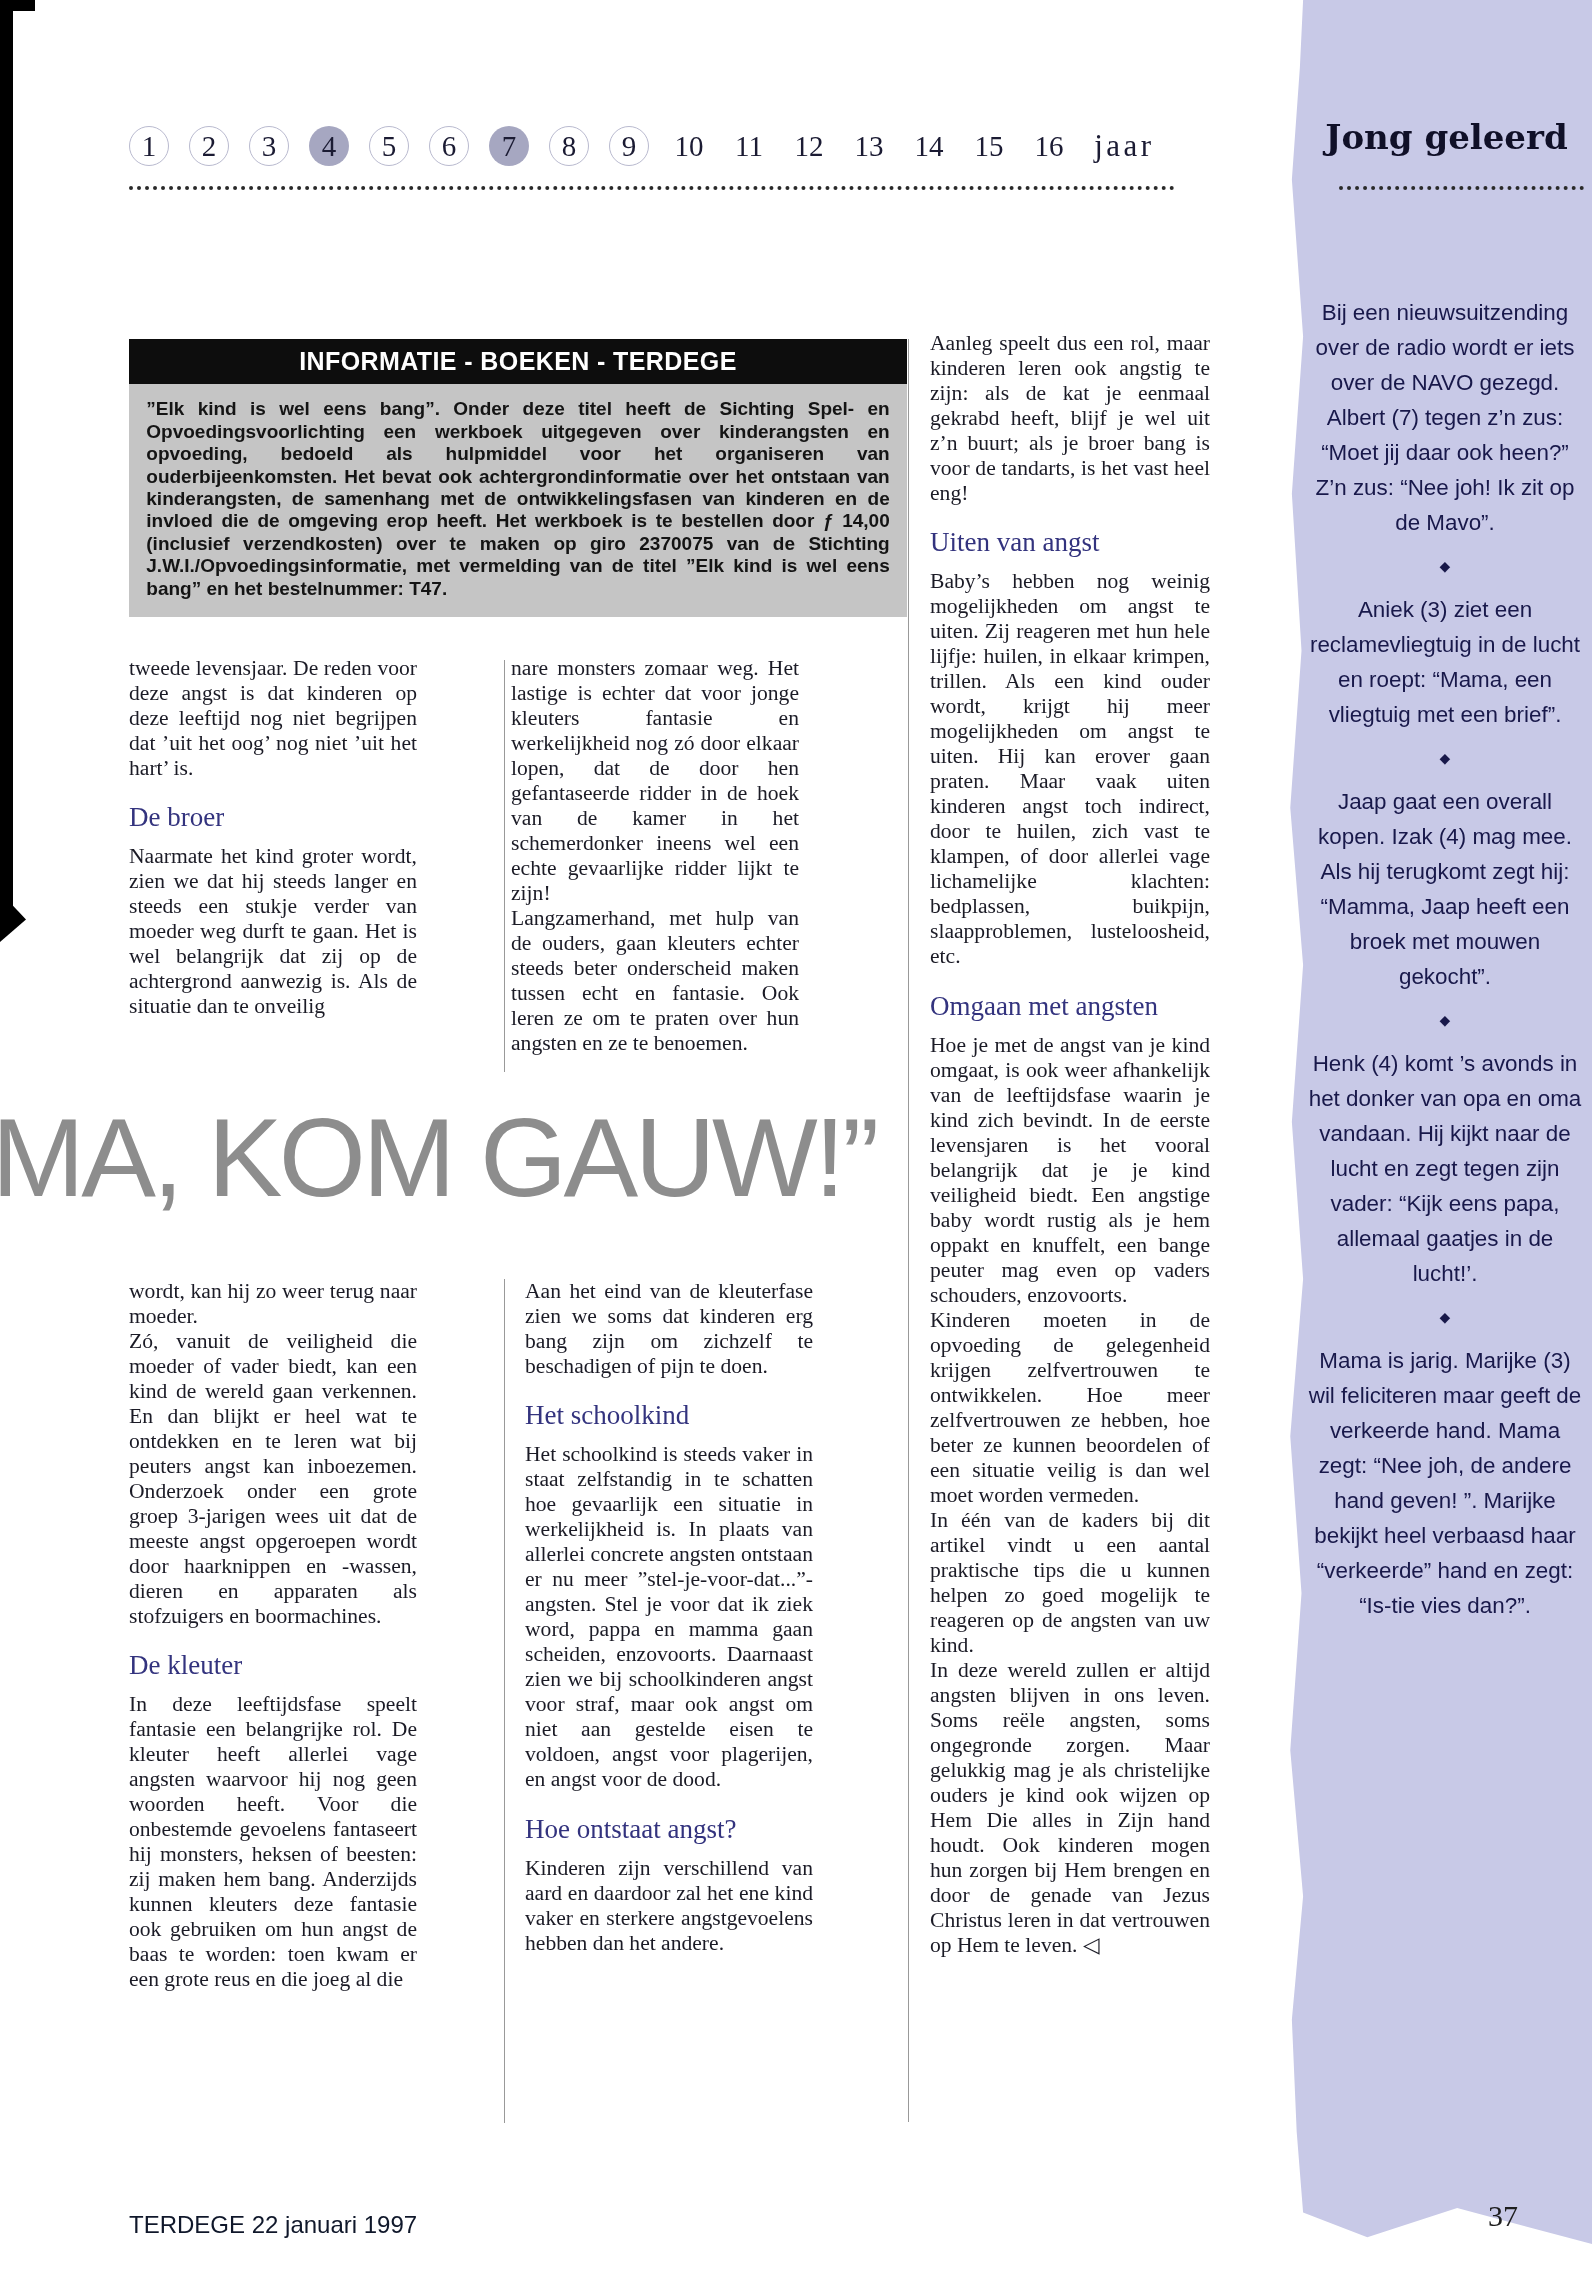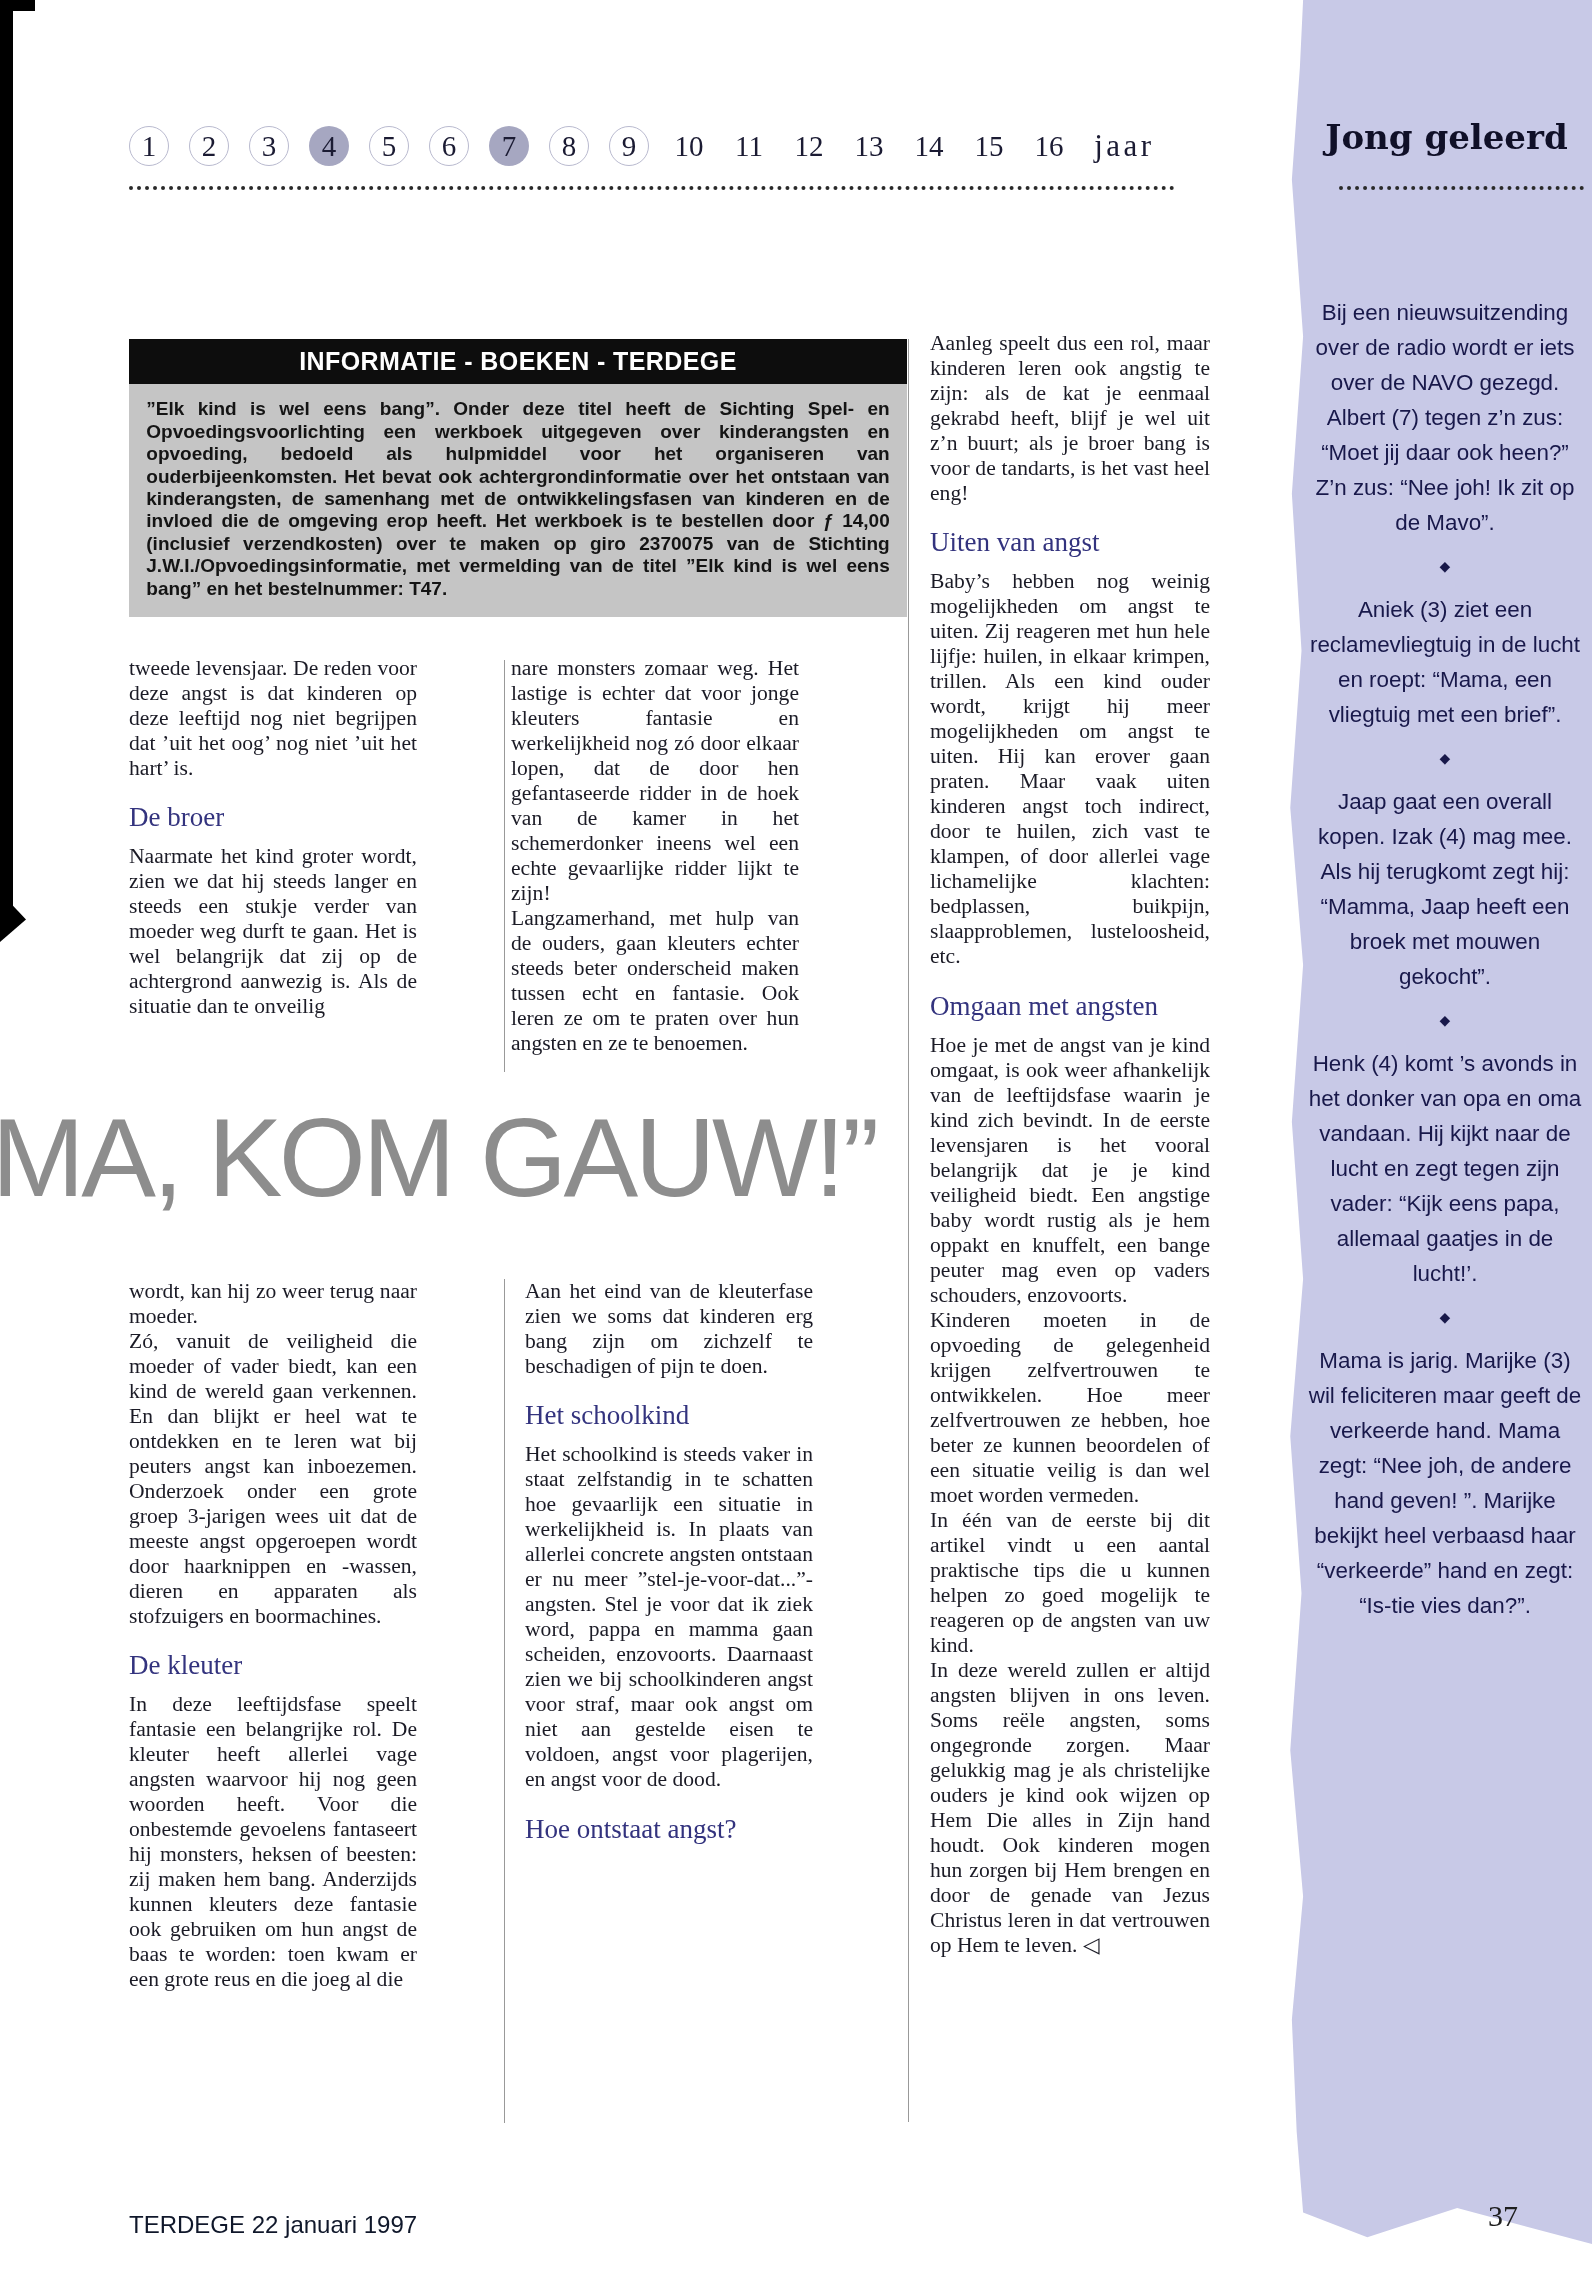--- a/index.html
+++ b/index.html
@@ -127,37 +127,38 @@
       <p class="cpar">nare monsters zomaar weg. Het lastige is echter dat voor jonge kleuters fantasie en werkelijkheid nog zó door elkaar lopen, dat de door hen gefantaseerde ridder in de hoek van de kamer in het schemerdonker ineens wel een echte gevaarlijke ridder lijkt te zijn!</p>
       <p class="cpar">Langzamerhand, met hulp van de ouders, gaan kleuters echter steeds beter onderscheid maken tussen echt en fantasie. Ook leren ze om te praten over hun angsten en ze te benoemen.</p>
     </div>
   <div class="col col3">
       <p class="cpar">Aanleg speelt dus een rol, maar kinderen leren ook angstig te zijn: als de kat je eenmaal gekrabd heeft, blijf je wel uit z’n buurt; als je broer bang is voor de tandarts, is het vast heel eng!</p>
       <h3 class="chead">Uiten van angst</h3>
       <p class="cpar">Baby’s hebben nog weinig mogelijkheden om angst te uiten. Zij reageren met hun hele lijfje: huilen, in elkaar krimpen, trillen. Als een kind ouder wordt, krijgt hij meer mogelijkheden om angst te uiten. Hij kan erover gaan praten. Maar vaak uiten kinderen angst toch indirect, door te huilen, zich vast te klampen, of door allerlei vage lichamelijke klachten: bedplassen, buikpijn, slaapproblemen, lusteloosheid, etc.</p>
       <h3 class="chead">Omgaan met angsten</h3>
       <p class="cpar">Hoe je met de angst van je kind omgaat, is ook weer afhankelijk van de leeftijdsfase waarin je kind zich bevindt. In de eerste levensjaren is het vooral belangrijk dat je je kind veiligheid biedt. Een angstige baby wordt rustig als je hem oppakt en knuffelt, een bange peuter mag even op vaders schouders, enzovoorts.</p>
       <p class="cpar">Kinderen moeten in de opvoeding de gelegenheid krijgen zelfvertrouwen te ontwikkelen. Hoe meer zelfvertrouwen ze hebben, hoe beter ze kunnen beoordelen of een situatie veilig is dan wel moet worden vermeden.</p>
-      <p class="cpar">In één van de eerste bij dit artikel vindt u een aantal praktische tips die u kunnen helpen zo goed mogelijk te reageren op de angsten van uw kind.</p>
+      <p class="cpar">In één van de kaders bij dit artikel vindt u een aantal praktische tips die u kunnen helpen zo goed mogelijk te reageren op de angsten van uw kind.</p>
       <p class="cpar">In deze wereld zullen er altijd angsten blijven in ons leven. Soms reële angsten, soms ongegronde zorgen. Maar gelukkig mag je als christelijke ouders je kind ook wijzen op Hem Die alles in Zijn hand houdt. Ook kinderen mogen hun zorgen bij Hem brengen en door de genade van Jezus Christus leren in dat vertrouwen op Hem te leven. ◁</p>
     </div>
 
   <div class="headline">MA, KOM GAUW!”</div>
 
   <div class="col col1-bot">
       <p class="cpar">wordt, kan hij zo weer terug naar moeder.</p>
       <p class="cpar">Zó, vanuit de veiligheid die moeder of vader biedt, kan een kind de wereld gaan verkennen. En dan blijkt er heel wat te ontdekken en te leren wat bij peuters angst kan inboezemen. Onderzoek onder een grote groep 3-jarigen wees uit dat de meeste angst opgeroepen wordt door haarknippen en -wassen, dieren en apparaten als stofzuigers en boormachines.</p>
       <h3 class="chead">De kleuter</h3>
       <p class="cpar">In deze leeftijdsfase speelt fantasie een belangrijke rol. De kleuter heeft allerlei vage angsten waarvoor hij nog geen woorden heeft. Voor die onbestemde gevoelens fantaseert hij monsters, heksen of beesten: zij maken hem bang. Anderzijds kunnen kleuters deze fantasie ook gebruiken om hun angst de baas te worden: toen kwam er een grote reus en die joeg al die</p>
     </div>
   <div class="col col2-bot">
       <p class="cpar">Aan het eind van de kleuterfase zien we soms dat kinderen erg bang zijn om zichzelf te beschadigen of pijn te doen.</p>
       <h3 class="chead">Het schoolkind</h3>
       <p class="cpar">Het schoolkind is steeds vaker in staat zelfstandig in te schatten hoe gevaarlijk een situatie in werkelijkheid is. In plaats van allerlei concrete angsten ontstaan er nu meer ”stel-je-voor-dat...”-angsten. Stel je voor dat ik ziek word, pappa en mamma gaan scheiden, enzovoorts. Daarnaast zien we bij schoolkinderen angst voor straf, maar ook angst om niet aan gestelde eisen te voldoen, angst voor plagerijen, en angst voor de dood.</p>
       <h3 class="chead">Hoe ontstaat angst?</h3>
+      <p class="cpar">Kinderen zijn verschillend van aard en daardoor zal het ene kind vaker en sterkere angstgevoelens hebben dan het andere.</p>
     </div>
 
   <div class="vrule vr-a1"></div>
   <div class="vrule vr-a2"></div>
   <div class="vrule vr-b"></div>
 
   <div class="sidebar-items">
       <p class="sb-par">Bij een nieuwsuitzending over de radio wordt er iets over de NAVO gezegd. Albert (7) tegen z’n zus: “Moet jij daar ook heen?” Z’n zus: “Nee joh! Ik zit op de Mavo”.</p>
       <div class="sb-bullet">◆</div>
       <p class="sb-par">Aniek (3) ziet een reclamevliegtuig in de lucht en roept: “Mama, een vliegtuig met een brief”.</p>

